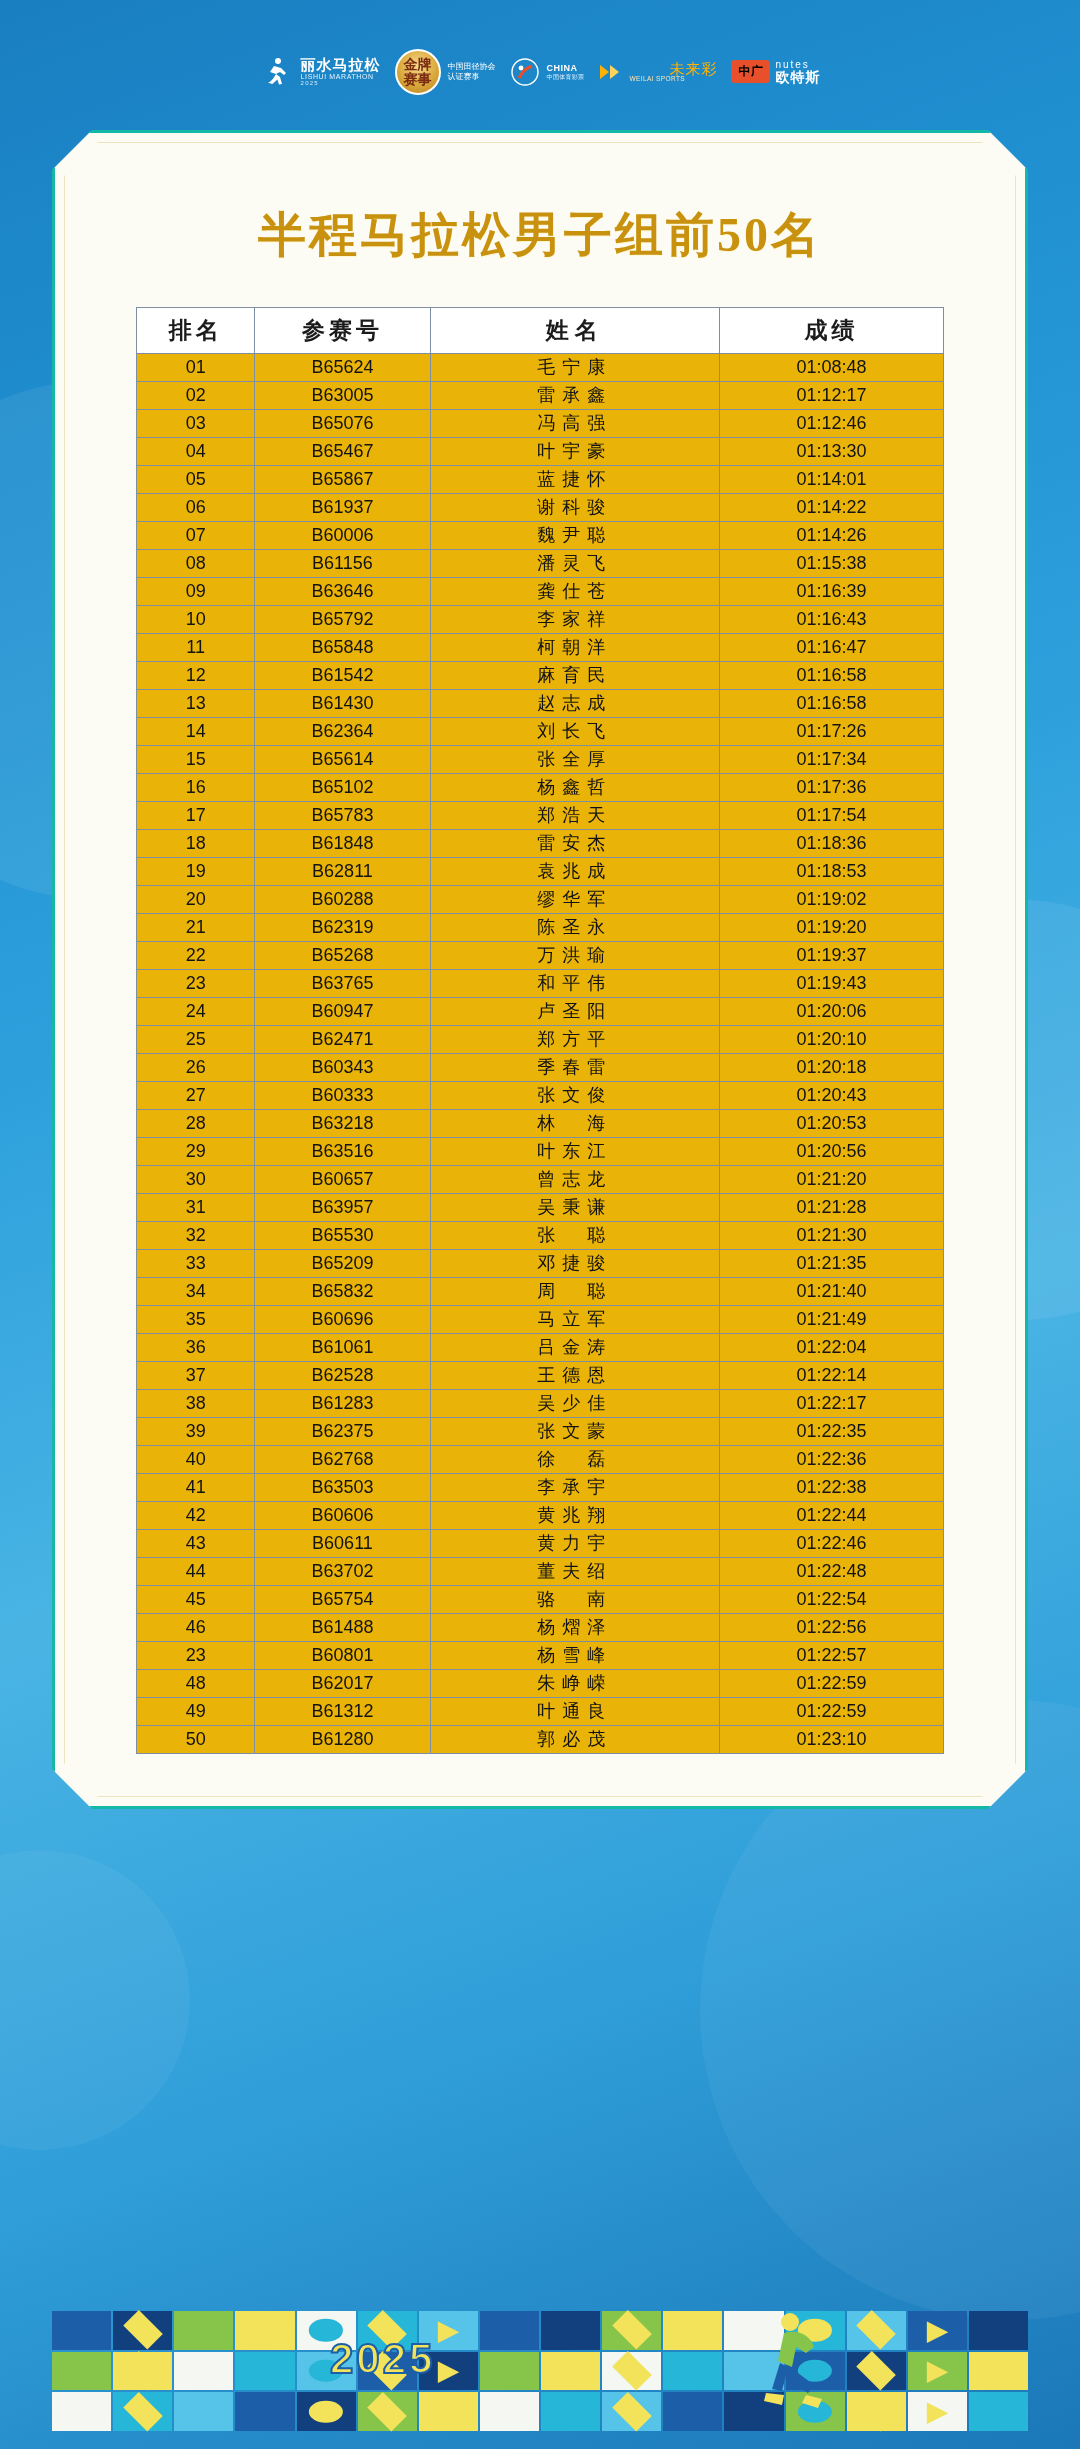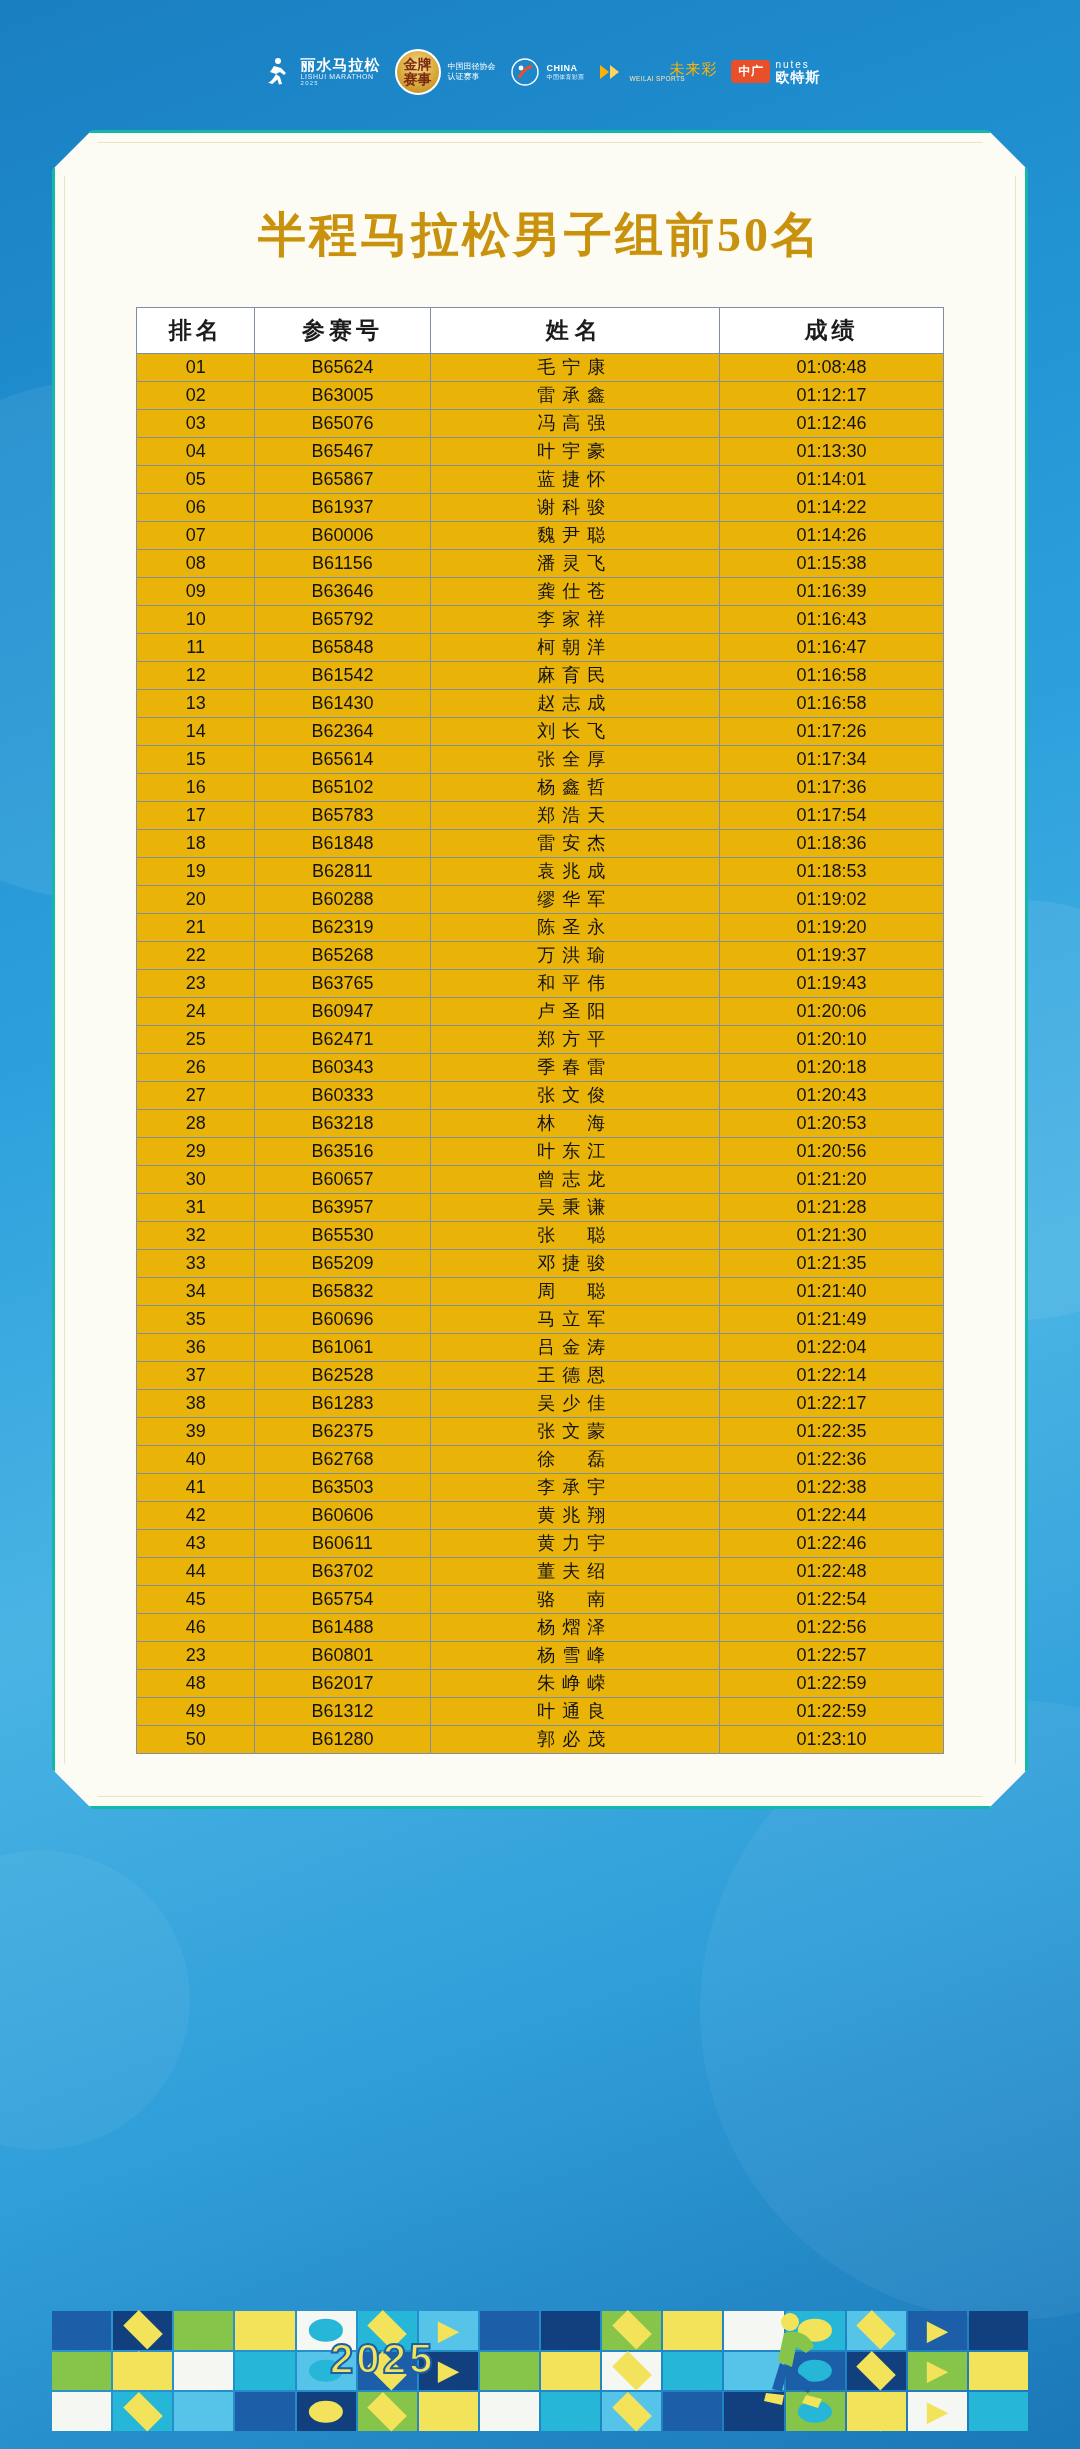--- a/index.html
+++ b/index.html
@@ -56,21 +56,21 @@
 
   .china-logo .cl-mark { font-size: 9px; color:#fff; font-weight:700; letter-spacing:.5px; }
   .china-logo .cl-sub { font-size: 6px; color:#dceeff; letter-spacing:.3px; }
 
   .orange-logo { display:flex; align-items:center; gap:5px; }
   .orange-logo .ol-t { font-size: 15px; font-weight: 400; color: #ffb300; letter-spacing: 1px; margin-left: 40px;}
   .orange-logo .ol-s { font-size: 6.5px; color: #ffe6b3; letter-spacing:.4px;}
 
   .nutes { display:flex; align-items:center; gap:5px; }
   .nutes .nt-badge {
-    background: #e8502b; color:#ffffff; font-size: 12px; font-weight: 700;
+    background: #e8502b; color:#000000; font-size: 12px; font-weight: 700;
     padding: 3px 7px; border-radius: 4px; letter-spacing: .5px;
   }
   .nutes .nt-txt { display:flex; flex-direction:column; line-height:1.1; }
   .nutes .nt-txt .n1 { font-size: 10px; color:#fff; letter-spacing: 2px; }
   .nutes .nt-txt .n2 { font-size: 14px; color:#fff; font-weight:700; letter-spacing:1px; }
 
   
   .card {
     position: relative;
     margin: 0 auto;

